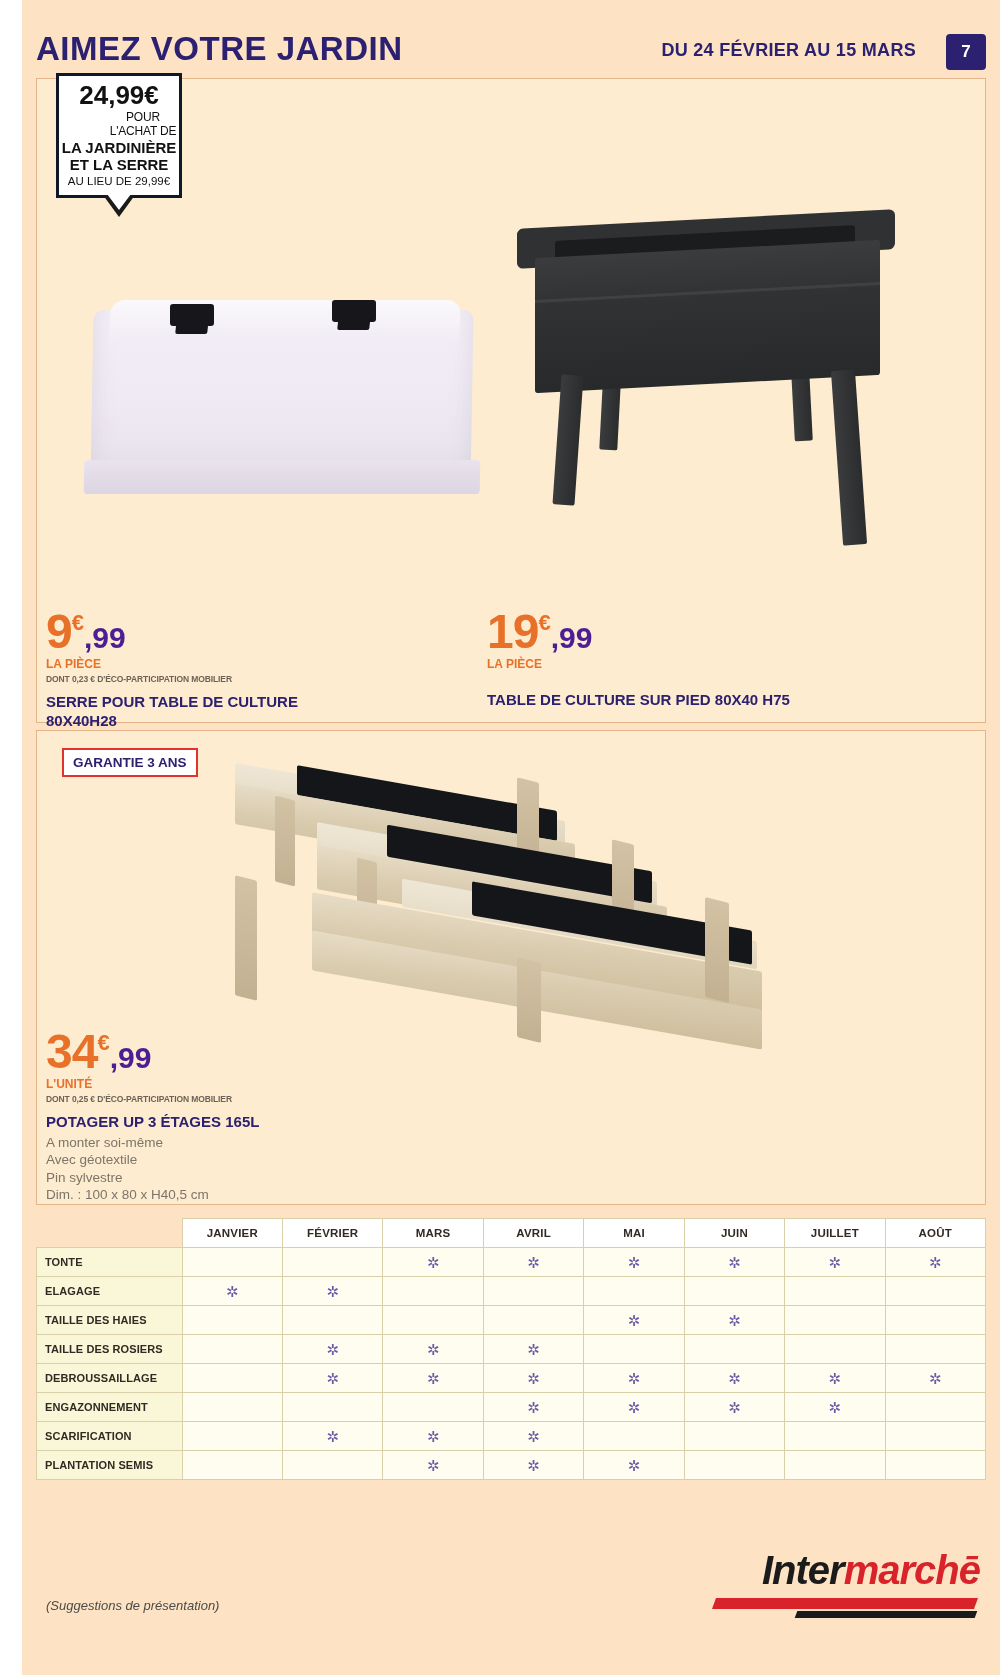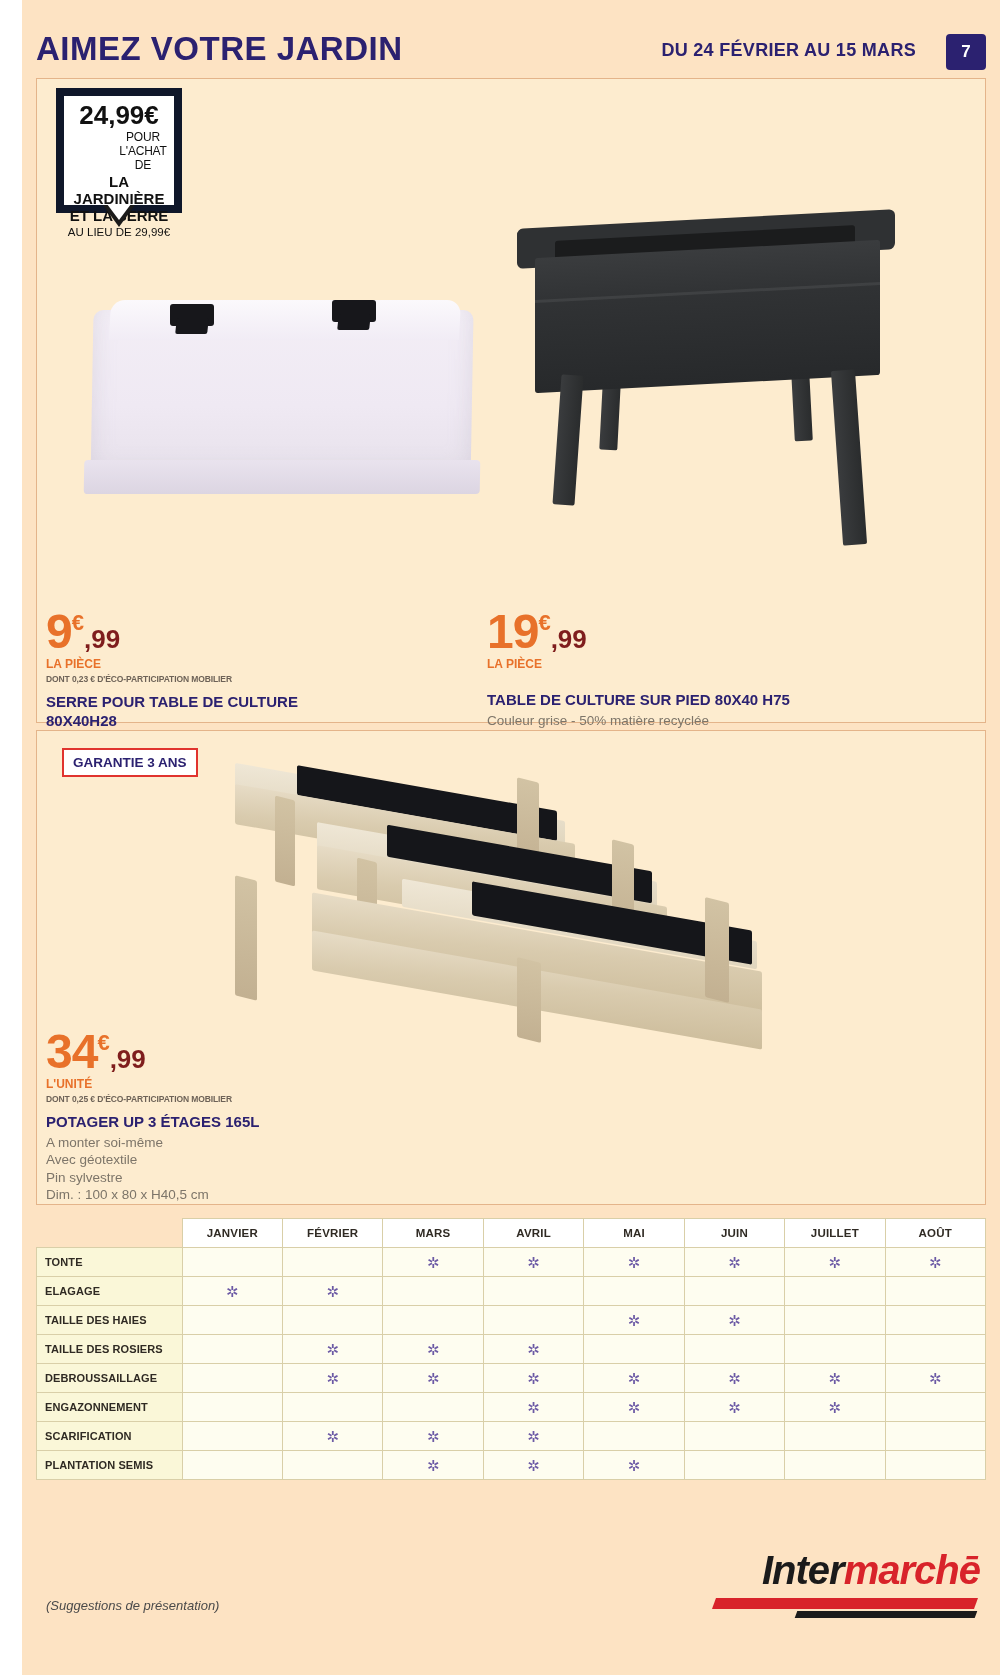--- a/index.html
+++ b/index.html
@@ -50,22 +50,22 @@
   .panel {
     position:absolute;
     background:#fdeccf;
     border:1px solid #e4b48a;
   }
   .panel-top { left:14px; top:78px; width:950px; height:645px; }
   .panel-mid { left:14px; top:730px; width:950px; height:475px; }
 
   
   .flag {
-    position:absolute; left:34px; top:88px; width:126px; height:125px;
-    background:#ffffff; border:8px solid #0f172a;
+    position:absolute; left:34px; top:73px; width:126px; height:125px;
+    background:#ffffff; border:3px solid #0f172a;
     text-align:center;
     padding-top:6px;
   }
   .flag:after {
     content:""; position:absolute; left:50%; margin-left:-16px; bottom:-22px;
     width:0; height:0;
     border-left:16px solid transparent;
     border-right:16px solid transparent;
     border-top:22px solid #1b1b1b;
   }
@@ -147,21 +147,21 @@
   .leg-fr { left:330px; top:165px; width:24px; height:175px; transform:rotate(-4deg);}
 
   
   .price-block { position:absolute; }
   .price-main {
     font-size:48px; font-weight:bold; color:#e8712a; line-height:0.92;
     font-family:"Liberation Sans", sans-serif; letter-spacing:-1px;
     display:inline-block;
   }
   .price-eur { font-size:22px; font-weight:bold; color:#e8712a; vertical-align:top; }
-  .price-cent { font-size:26px; font-weight:bold; color:#7f1d1d; }
+  .price-cent { font-size:30px; font-weight:bold; color:#4c1d95; }
   .price-unit { font-size:12px; color:#e8712a; font-weight:bold; margin-top:2px;}
   .price-eco { font-size:8.5px; color:#6d6257; font-weight:bold; margin-top:3px; letter-spacing:-0.1px;}
   .prod-title { font-size:15px; font-weight:bold; color:#2b2170; margin-top:9px; line-height:1.25;}
   .prod-sub { font-size:13.5px; color:#7d7569; margin-top:2px; line-height:1.3;}
 
   
   .garantie {
     position:absolute; left:40px; top:748px;
     border:2px solid #e0332e; background:#ffffff;
     padding:5px 9px; font-size:13.5px; font-weight:bold; color:#2b2170;
@@ -270,21 +270,20 @@
       <div class="price-eco">DONT 0,23 € D'ÉCO-PARTICIPATION MOBILIER</div>
       <div class="prod-title" style="width:300px;">SERRE POUR TABLE DE CULTURE 80X40H28</div>
     </div>
 
     <div class="price-block" style="left:465px; top:610px; width:460px;">
       <div>
         <span class="price-main">19</span><span class="price-eur">€</span><span class="price-cent">,99</span>
       </div>
       <div class="price-unit">LA PIÈCE</div>
       <div class="prod-title" style="margin-top:20px;">TABLE DE CULTURE SUR PIED 80X40 H75</div>
-      <div class="prod-sub">Couleur grise - 50% matière recyclée</div>
     </div>
 
     <div class="panel panel-mid"></div>
 
     <div class="garantie">GARANTIE 3 ANS</div>
 
     <div class="potager">
 
       <div class="pl wood-l" style="left:18px; top:22px; width:330px; height:26px; transform:skewY(10deg);"></div>
       <div class="pl soil" style="left:80px; top:18px; width:260px; height:30px; transform:skewY(10deg);"></div>

